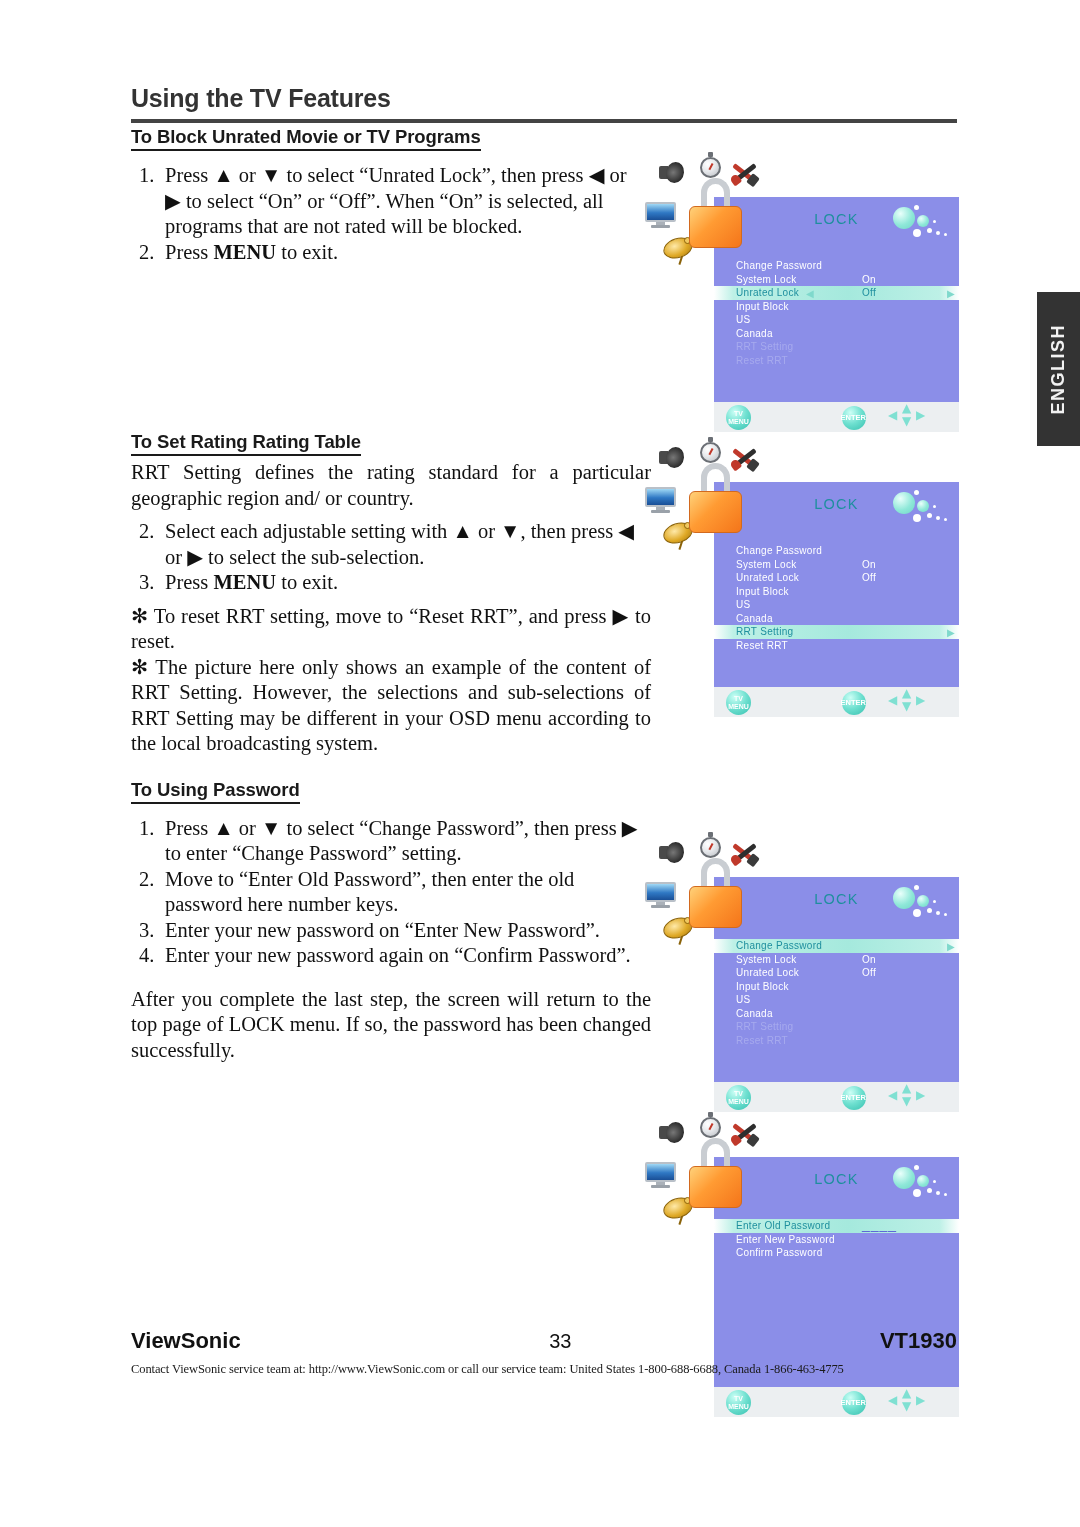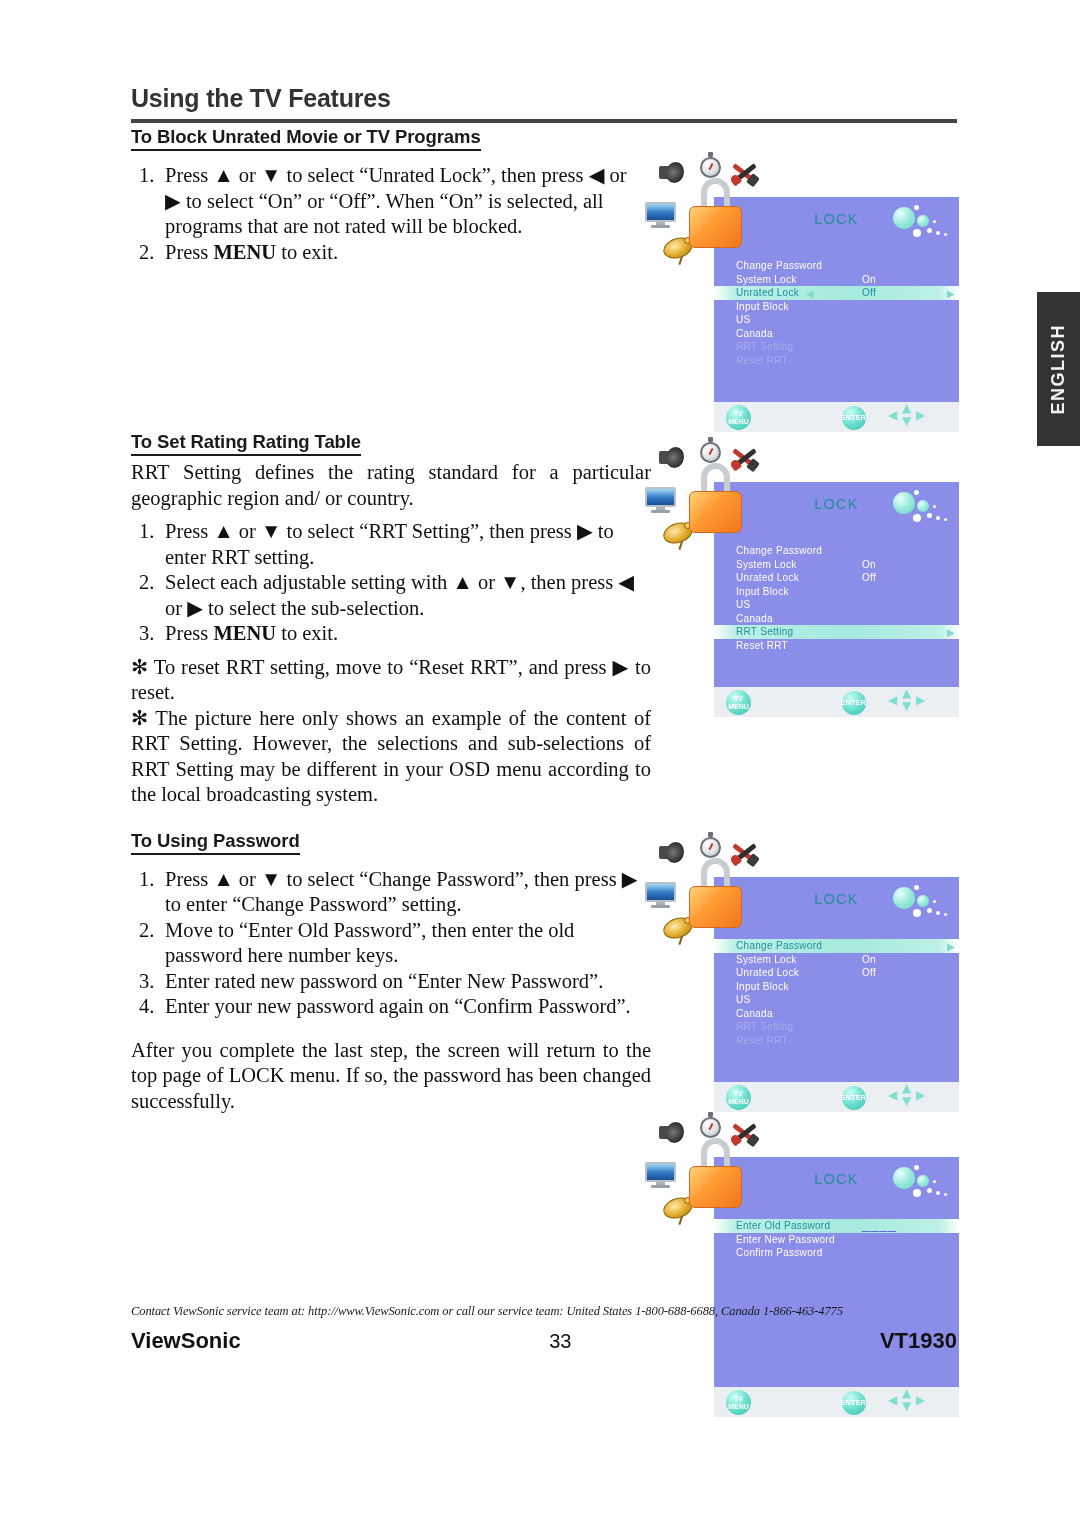--- a/index.html
+++ b/index.html
@@ -335,23 +335,22 @@
   }
   .dish-horn {
     position: absolute; left: 21px; top: 1px; width: 7px; height: 7px;
     background: #f0c860; border-radius: 50%; border: 1px solid #8a6209; box-sizing: border-box;
   }
 
   
   .footer {
     position: absolute;
     left: 131px;
-    top: 1304px;
+    top: 1362px;
     width: 826px;
-    font-style: italic;
   }
   .footer-note {
     font-family: "Liberation Serif", serif;
     font-size: 12.5px;
     color: #1a1a1a;
     white-space: nowrap;
     letter-spacing: -0.1px;
   }
   .footer-row {
     position: absolute;
@@ -393,36 +392,35 @@
     </div>
 
     <div class="gap-xl"></div>
     <div class="gap-xl"></div>
     <div class="gap-s"></div>
 
     <div>
       <div class="sec-head">To Set Rating Rating Table</div>
       <p class="body-txt just">RRT Setting defines the rating standard for a particular geographic region and/ or country.</p>
       <ol class="steps">
-        <li><span class="num">1.</span><span>Press ▲ or ▼ to select “RRT Setting”, then press ▶ to enter RRT setting.</span></li>
         <li><span class="num">2.</span><span>Select each adjustable setting with ▲ or ▼, then press ◀ or ▶ to select the sub-selection.</span></li>
         <li><span class="num">3.</span><span>Press </span><b class="menu-kw">MENU</b><span> to exit.</span></li>
       </ol>
       <p class="note">✻ To reset RRT setting, move to “Reset RRT”, and press ▶ to reset.</p>
       <p class="note">✻ The picture here only shows an example of the content of RRT Setting. However, the selections and sub-selections of RRT Setting may be different in your OSD menu according to the local broadcasting system.</p>
     </div>
 
     <div class="gap-m"></div>
 
     <div>
       <div class="sec-head">To Using Password</div>
       <ol class="steps">
         <li><span class="num">1.</span><span>Press ▲ or ▼ to select “Change Password”, then press ▶ to enter “Change Password” setting.</span></li>
         <li><span class="num">2.</span><span>Move to “Enter Old Password”, then enter the old password here number keys.</span></li>
-        <li><span class="num">3.</span><span>Enter rated new password on “Enter New Password”.</span></li>
+        <li><span class="num">3.</span><span>Enter your new password on “Enter New Password”.</span></li>
         <li><span class="num">4.</span><span>Enter your new password again on “Confirm Password”.</span></li>
       </ol>
       <div class="gap-s"></div>
       <p class="body-txt just">After you complete the last step, the screen will return to the top page of LOCK menu. If so, the password has been changed successfully.</p>
     </div>
 
   </div>
 
   <div class="osd" style="left:645px; top:150px;">
     <div class="osd-screen">

